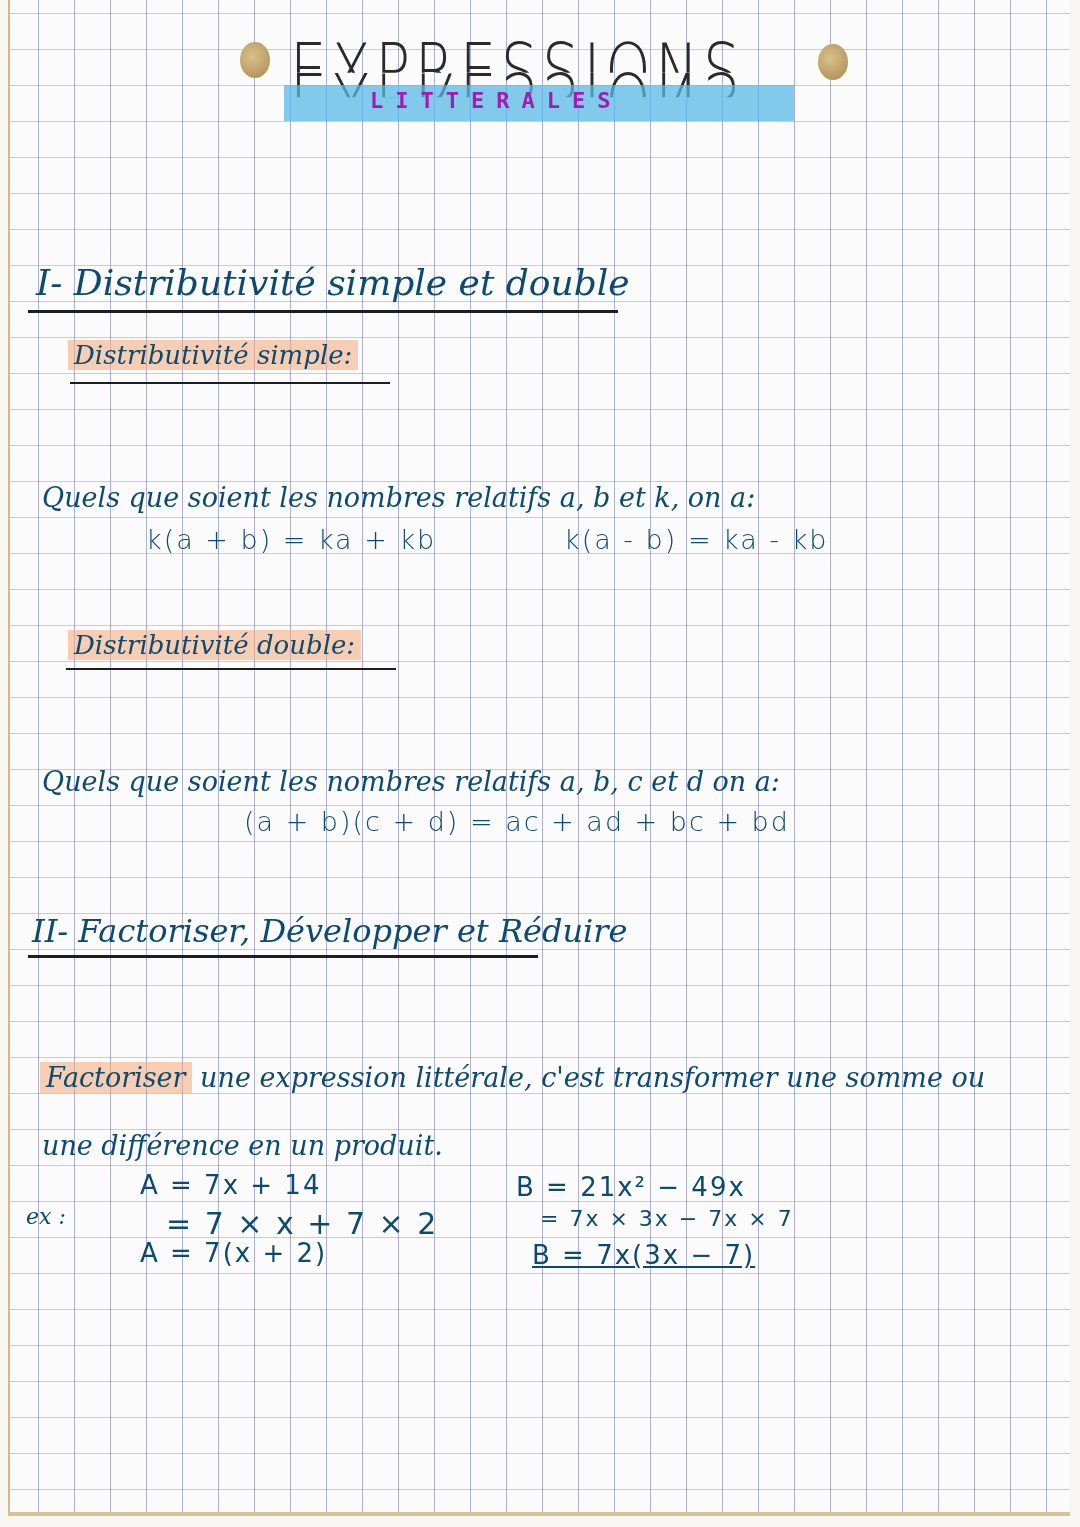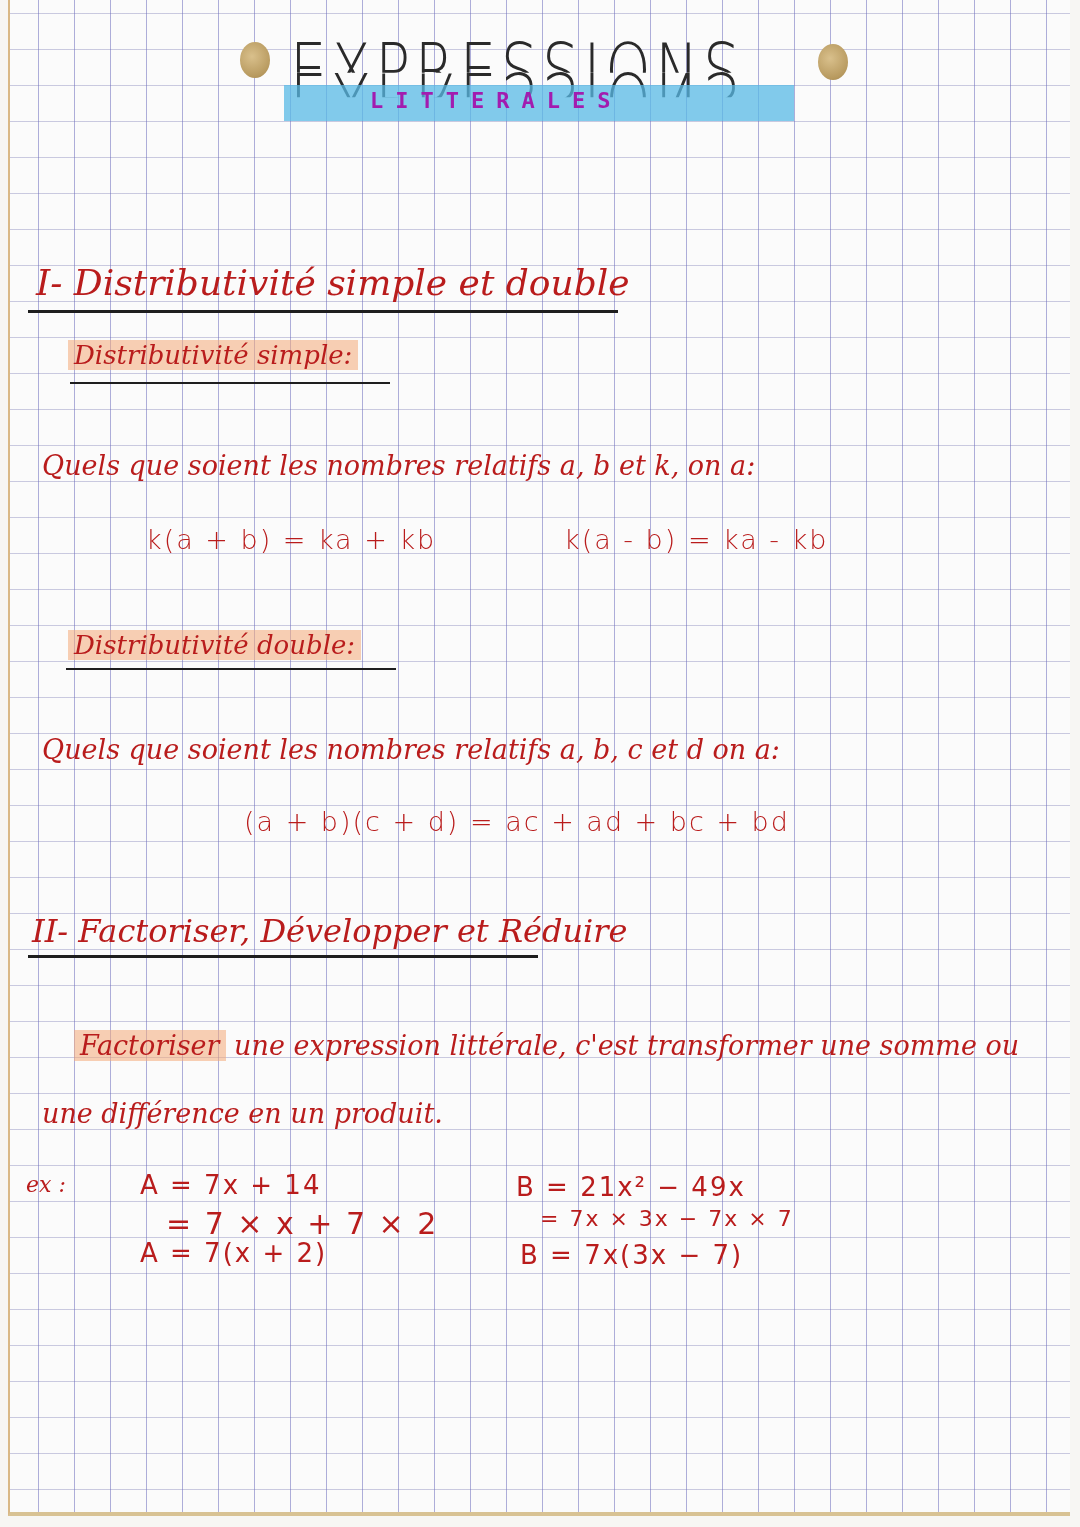--- a/index.html
+++ b/index.html
@@ -33,25 +33,25 @@
   .title-band {
     position: absolute; left: 284px; top: 85px; width: 510px; height: 36px;
     background: rgba(88, 186, 230, 0.75);
   }
   .subtitle {
     position: absolute; left: 370px; top: 88px; font-family: "DejaVu Sans Mono", monospace;
     font-weight: bold; font-size: 22px; letter-spacing: 12px; color: #a21caf;
   }
   .hw {
     position: absolute; font-family: "DejaVu Serif", serif; font-style: italic;
-    color: #b91c1c; white-space: nowrap;
+    color: #0c4a6e; white-space: nowrap;
   }
   .h1 { font-size: 36px; }
   .h2 { font-size: 26px; }
-  .body { font-size: 27px; }
+  .body { font-size: 27px; margin-top: 32px; }
   .eq { font-size: 27px; font-family: "DejaVu Sans", sans-serif; font-style: normal; font-weight: 300; letter-spacing: 2px; }
   .ex { font-size: 26px; font-family: "DejaVu Sans", sans-serif; font-style: normal; letter-spacing: 2px; margin-left: 36px; }
   .hl-orange { background: rgba(244, 170, 120, 0.55); padding: 0 6px; }
   .uline { position: absolute; height: 3px; background: #1e1e1e; }
   .uline.thin { height: 2px; }
 </style>
 </head>
 <body>
 
 <div class="paper"></div>
@@ -82,27 +82,27 @@
   <span class="hl-orange">Distributivité double:</span>
 </div>
 <div class="uline thin" style="left:66px; top:668px; width:330px;"></div>
 
 <div class="hw body" style="left:42px; top:734px;text-align:center;">Quels que soient les nombres relatifs a, b, c et d on a:</div>
 <div class="hw eq" style="left:244px; top:806px;">(a + b)(c + d) = ac + ad + bc + bd</div>
 
 <div class="hw h1" style="left:32px; top:912px; font-size:32px;">II- Factoriser, Développer et Réduire</div>
 <div class="uline" style="left:28px; top:955px; width:510px;"></div>
 
-<div class="hw body" style="left:40px; top:1030px;padding-left:34px;">
+<div class="hw body" style="left:40px; top:1030px;">
   <span class="hl-orange">Factoriser</span>
   <span>une expression littérale, c'est transformer une somme ou</span>
 </div>
 <div class="hw body" style="left:42px; top:1098px;">une différence en un produit.</div>
 
 <div class="hw body" style="left:26px; top:1172px; font-size:22px;">ex :</div>
 
 <div class="hw ex" style="left:104px; top:1170px;">A = 7x + 14</div>
 <div class="hw ex" style="left:130px; top:1206px; font-size:30px;">= 7 × x + 7 × 2</div>
 <div class="hw ex" style="left:104px; top:1238px;">A = 7(x + 2)</div>
 
 <div class="hw ex" style="left:480px; top:1172px;">B = 21x² − 49x</div>
 <div class="hw ex" style="left:504px; top:1206px; font-size:22px;">= 7x × 3x − 7x × 7</div>
-<div class="hw ex" style="left:484px; top:1240px;">B = 7x(3x − 7)</div>
+<div class="hw ex" style="left:496px; top:1240px;text-decoration:underline;">B = 7x(3x − 7)</div>
 
 </body></html>

